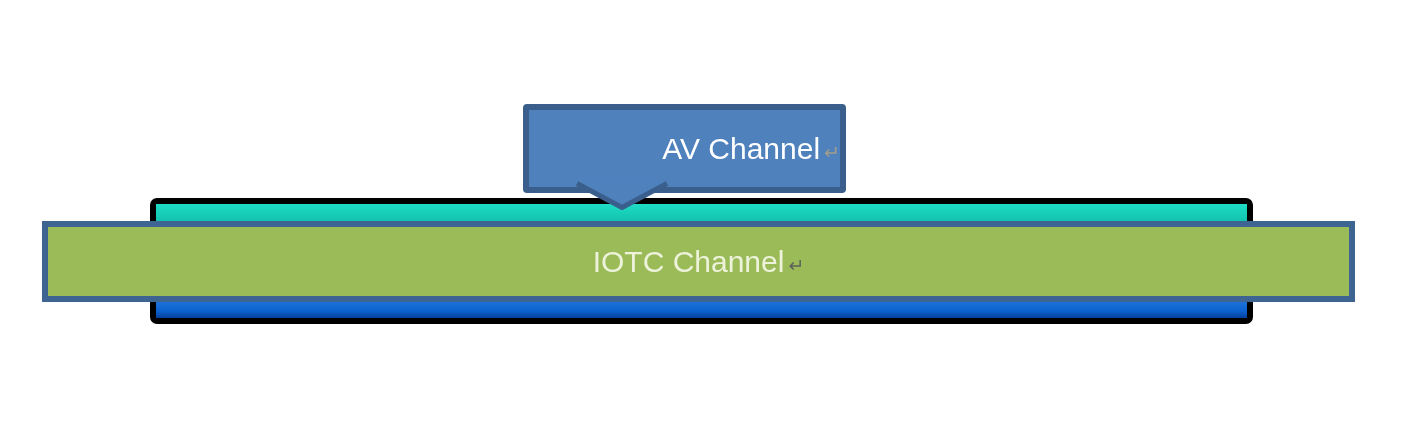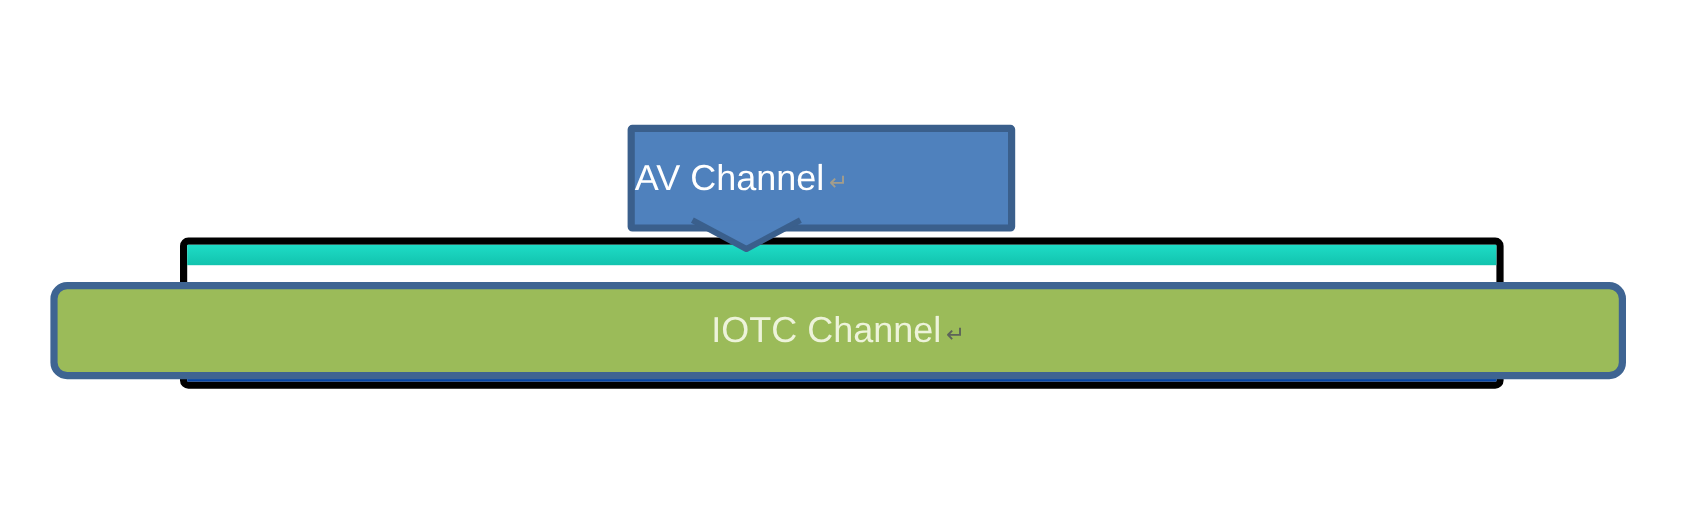--- a/index.html
+++ b/index.html
@@ -49,47 +49,46 @@
 
   
   .iotc-bar {
     position: absolute;
     left: 42px;
     top: 221px;
     width: 1313px;
     height: 81px;
     box-sizing: border-box;
     border: 6px solid var(--iotc-border, #3e6492);
-    border-radius: 14px;
+    border-radius: 0;
     background: var(--iotc-fill, #9bbb59);
     z-index: 2;
     display: flex;
     align-items: center;
     justify-content: center;
     color: var(--iotc-text, #edf3da);
     font-size: 30px;
     line-height: 1;
-    margin-top: 14px;
   }
 
   
   .callout {
     position: absolute;
     left: 523px;
     top: 104px;
     width: 323px;
     height: 89px;
     box-sizing: border-box;
     border: 6px solid var(--callout-border, #3a5f8c);
     border-radius: 4px;
     background: var(--callout-fill, #4f81bd);
     z-index: 3;
     display: flex;
     align-items: center;
-    justify-content: flex-start;
+    justify-content: flex-end;
     color: var(--callout-text, #ffffff);
     font-size: 30px;
     line-height: 1;
   }
   .callout-tail {
     position: absolute;
     left: 48px;
     top: 71px;
     width: 90px;
     height: 34px;

